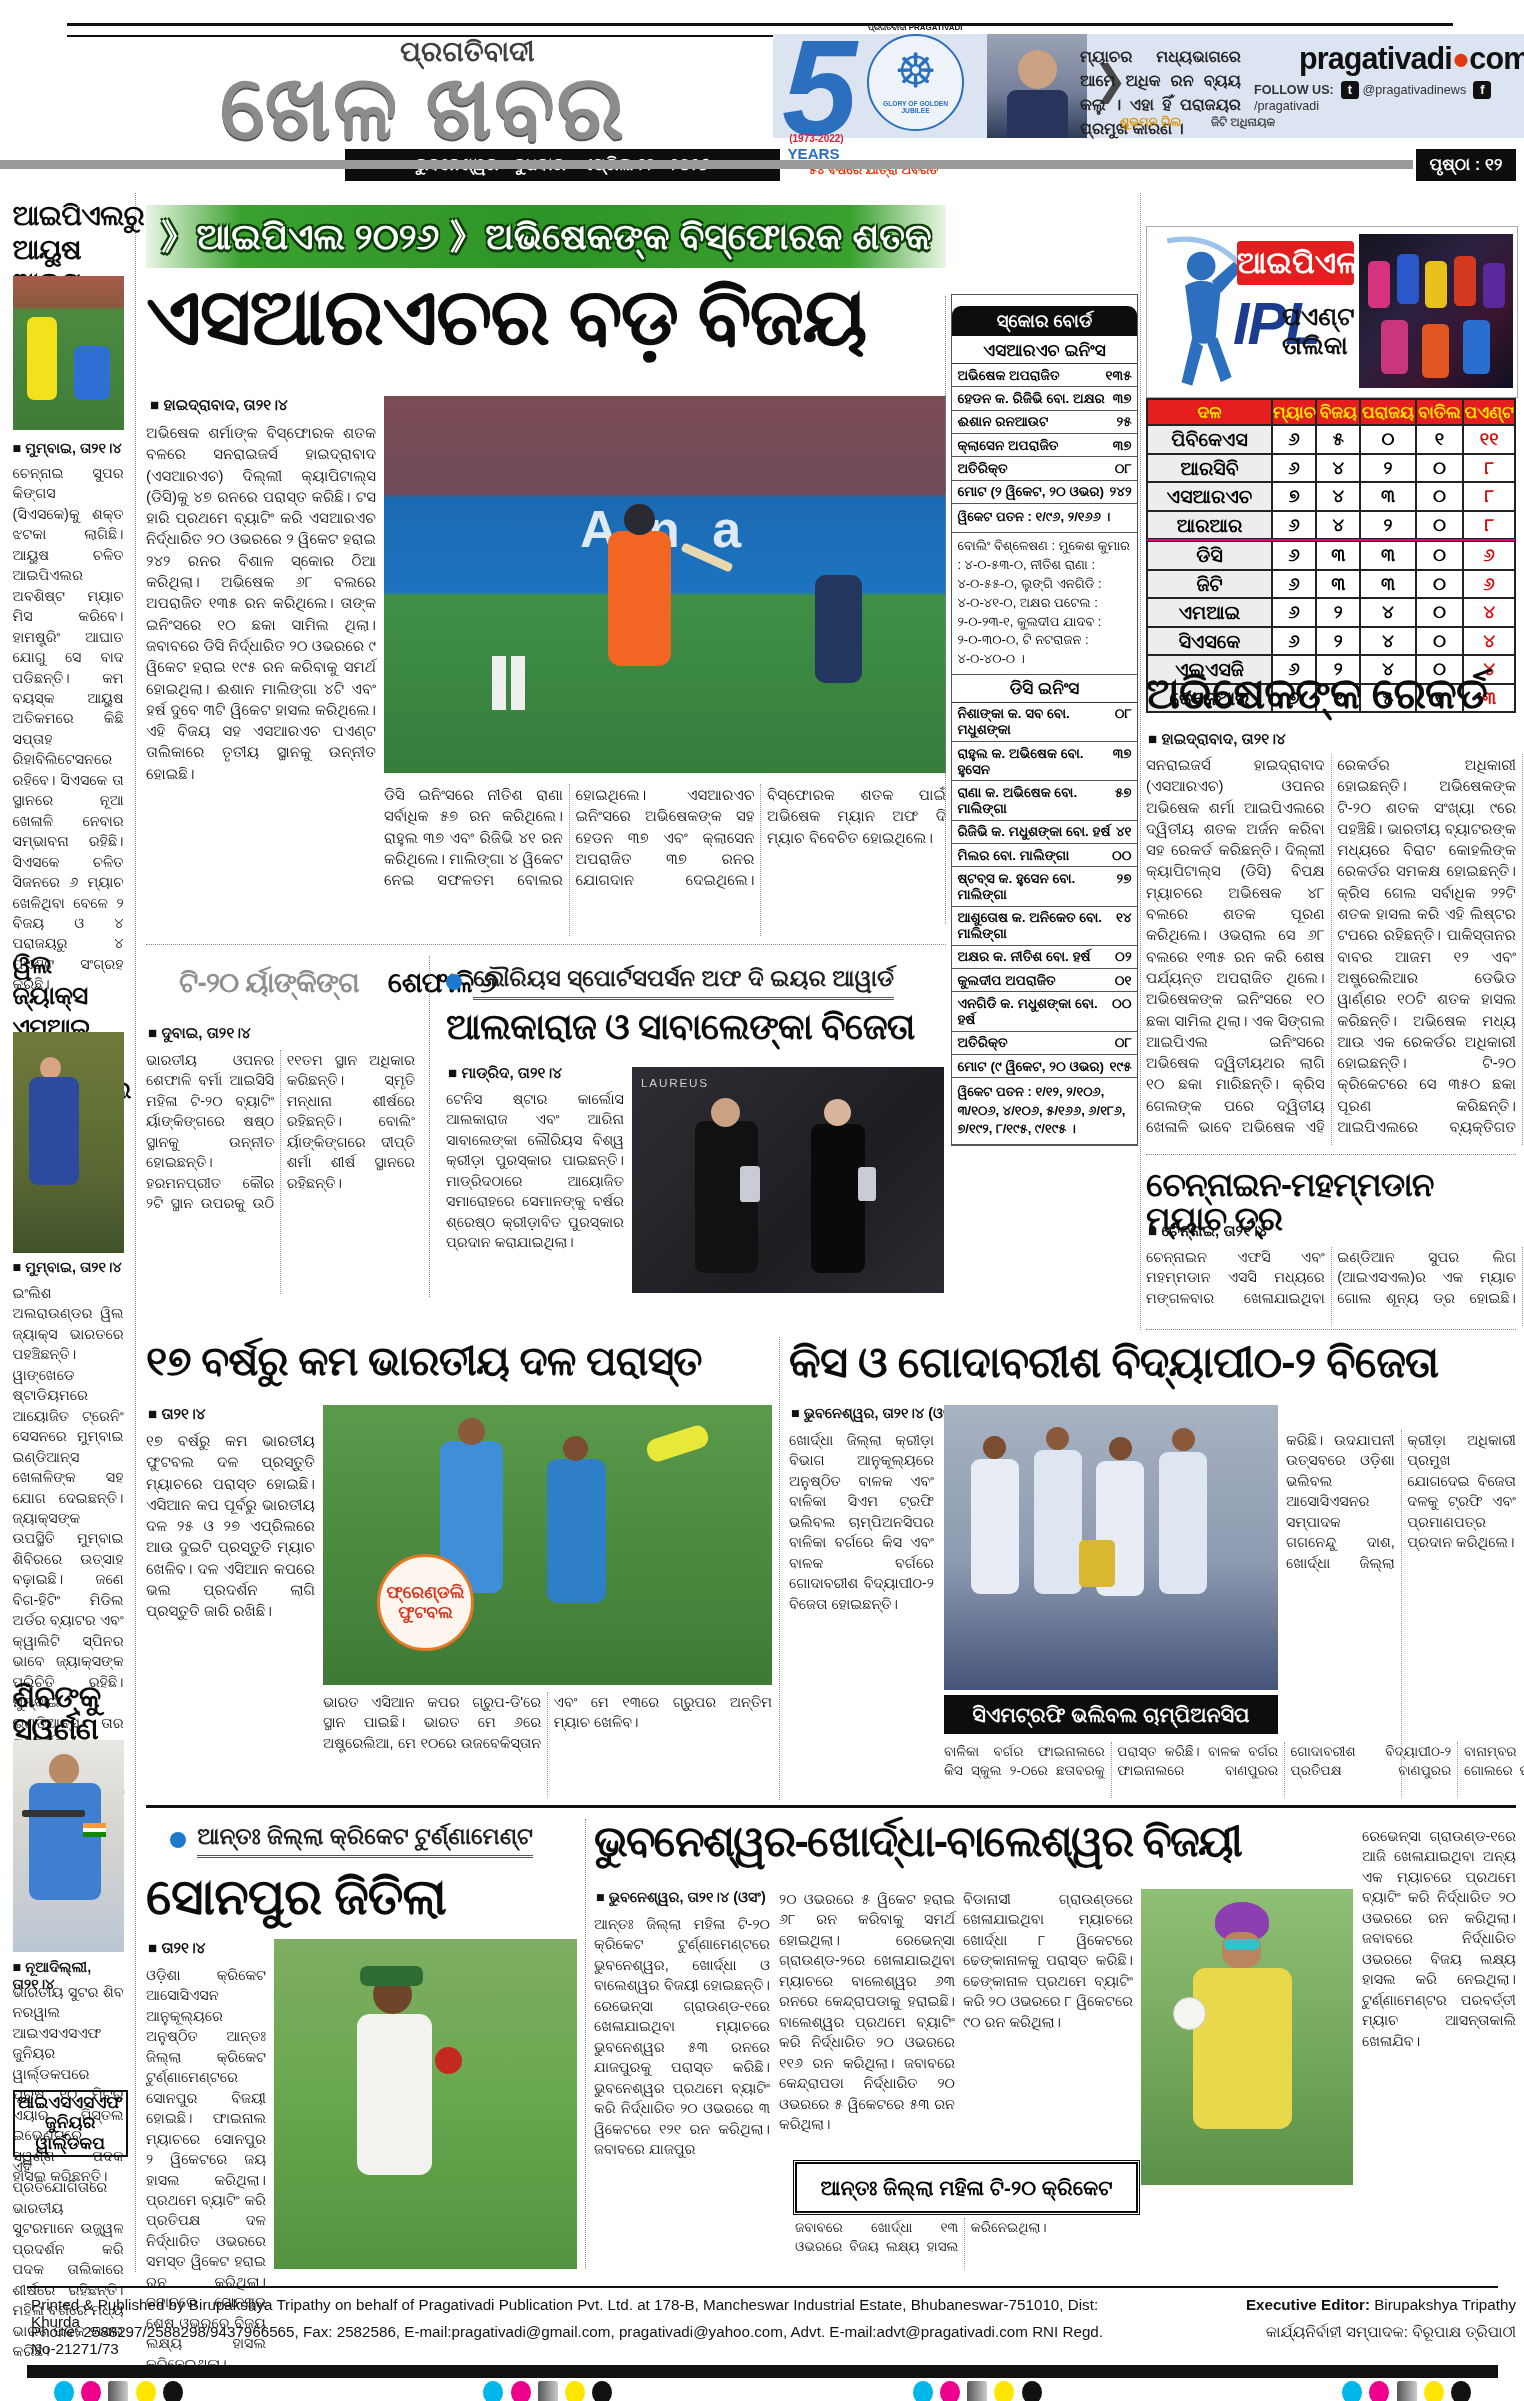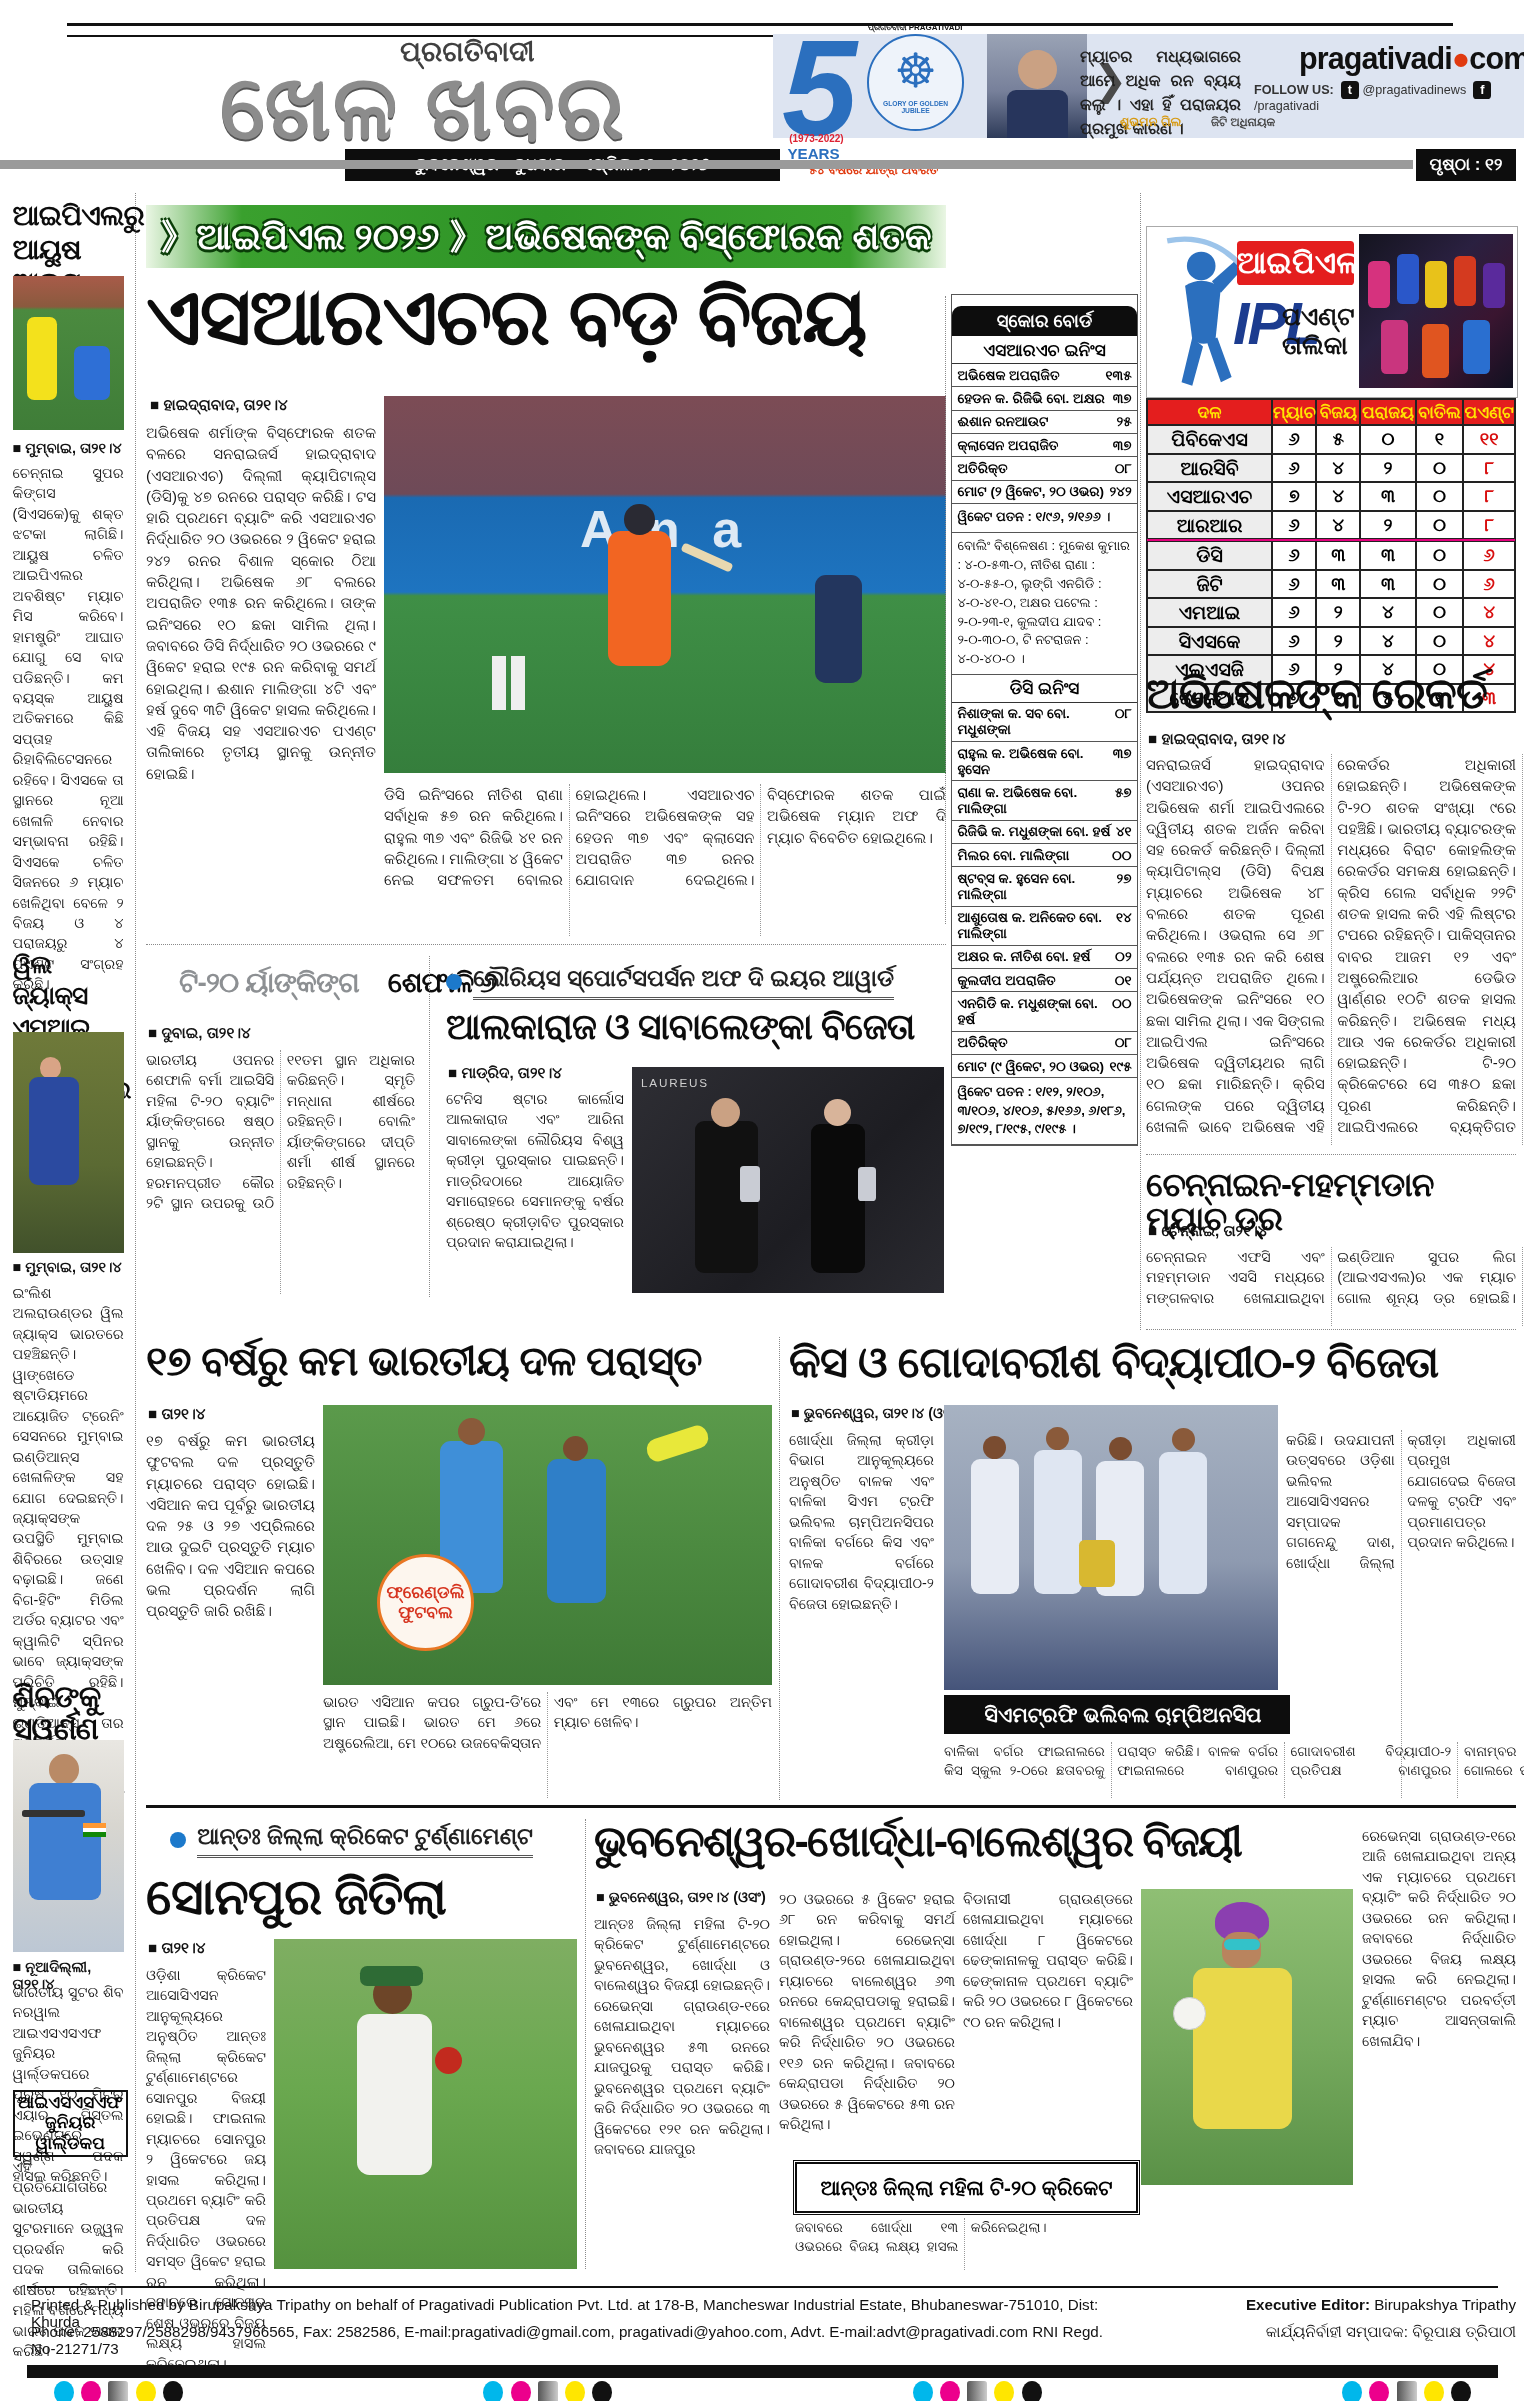--- a/index.html
+++ b/index.html
@@ -411,21 +411,21 @@
     <div style="position:absolute;left:27px;top:54px;width:48px;height:135px;background:#e8ecf4;border-radius:9px;"></div>
     <div style="position:absolute;left:90px;top:45px;width:48px;height:144px;background:#dfe6f2;border-radius:9px;"></div>
     <div style="position:absolute;left:152px;top:56px;width:48px;height:135px;background:#e8ecf4;border-radius:9px;"></div>
     <div style="position:absolute;left:215px;top:47px;width:48px;height:142px;background:#dfe6f2;border-radius:9px;"></div>
     <div style="position:absolute;left:39px;top:30.5px;width:23px;height:23px;border-radius:50%;background:#7a4c30;"></div>
     <div style="position:absolute;left:102px;top:21.5px;width:23px;height:23px;border-radius:50%;background:#8a5a3a;"></div>
     <div style="position:absolute;left:165px;top:32px;width:23px;height:23px;border-radius:50%;background:#7a4c30;"></div>
     <div style="position:absolute;left:228px;top:23px;width:23px;height:23px;border-radius:50%;background:#8a5a3a;"></div>
     <div style="position:absolute;left:135px;top:135px;width:36px;height:47px;background:#d8b830;border-radius:5.4px;"></div>
   </div>
-  <div class="abs vb-caption" style="left:944px;top:1695px;width:334px;height:39px;padding-left:12px;">ସିଏମଟ୍ରଫି ଭଲିବଲ ଚାମ୍ପିଅନସିପ</div>
+  <div class="abs vb-caption" style="left:944px;top:1695px;width:334px;height:39px;">ସିଏମଟ୍ରଫି ଭଲିବଲ ଚାମ୍ପିଅନସିପ</div>
   <div class="abs body-txt just cols2" style="left:944px;top:1742px;width:334px;height:56px;font-size:13.5px;">ବାଳିକା ବର୍ଗର ଫାଇନାଲରେ କିସ ସ୍କୁଲ ୨-୦ରେ ଛତାବରକୁ ପରାସ୍ତ କରିଛି। ବାଳକ ବର୍ଗର ଫାଇନାଲରେ ବାଣପୁରର ଗୋଦାବରୀଶ ବିଦ୍ୟାପୀଠ-୨ ପ୍ରତିପକ୍ଷ ବାଣପୁରର ବାନାମ୍ବର ଏକାଡେମୀକୁ ୨-୧ ଗୋଲରେ ପରାସ୍ତ କରିଛି। ଏହି ମ୍ୟାଚ ତୀବ୍ର ପ୍ରତିଦ୍ୱନ୍ଦ୍ୱିତାପୂର୍ଣ୍ଣ ହୋଇଥିଲା। ଏଥିରେ ଗୋଦାବରୀଶ ବିଦ୍ୟାପୀଠ-୨ (୨୫-୨୦, ୨୪-୨୬, ୧୫-୧୩) ସେଟରେ ବିଜୟୀ ହୋଇଥିଲା।</div>
   <div class="abs body-txt just cols2" style="left:1286px;top:1430px;width:230px;height:368px;font-size:14.4px;">କରିଛି। ଉଦଯାପନୀ ଉତ୍ସବରେ ଓଡ଼ିଶା ଭଲିବଲ ଆସୋସିଏସନର ସମ୍ପାଦକ ଗଗନେନ୍ଦୁ ଦାଶ, ଖୋର୍ଦ୍ଧା ଜିଲ୍ଲା କ୍ରୀଡ଼ା ଅଧିକାରୀ ପ୍ରମୁଖ ଯୋଗଦେଇ ବିଜେତା ଦଳକୁ ଟ୍ରଫି ଏବଂ ପ୍ରମାଣପତ୍ର ପ୍ରଦାନ କରିଥିଲେ।</div>
 
   <div class="abs solid-h" style="left:146px;top:1805px;width:1370px;height:2.7px;"></div>
 
   <div class="abs" style="left:170px;top:1823px;">
     <span class="kicker-dot"></span>
     <span class="kicker-wrap kicker-txt">ଆନ୍ତଃ ଜିଲ୍ଲା କ୍ରିକେଟ ଟୁର୍ଣ୍ଣାମେଣ୍ଟ</span>
   </div>
   <div class="abs hl" style="left:146px;top:1871px;width:431px;font-size:50px;">ସୋନପୁର ଜିତିଲା</div>

